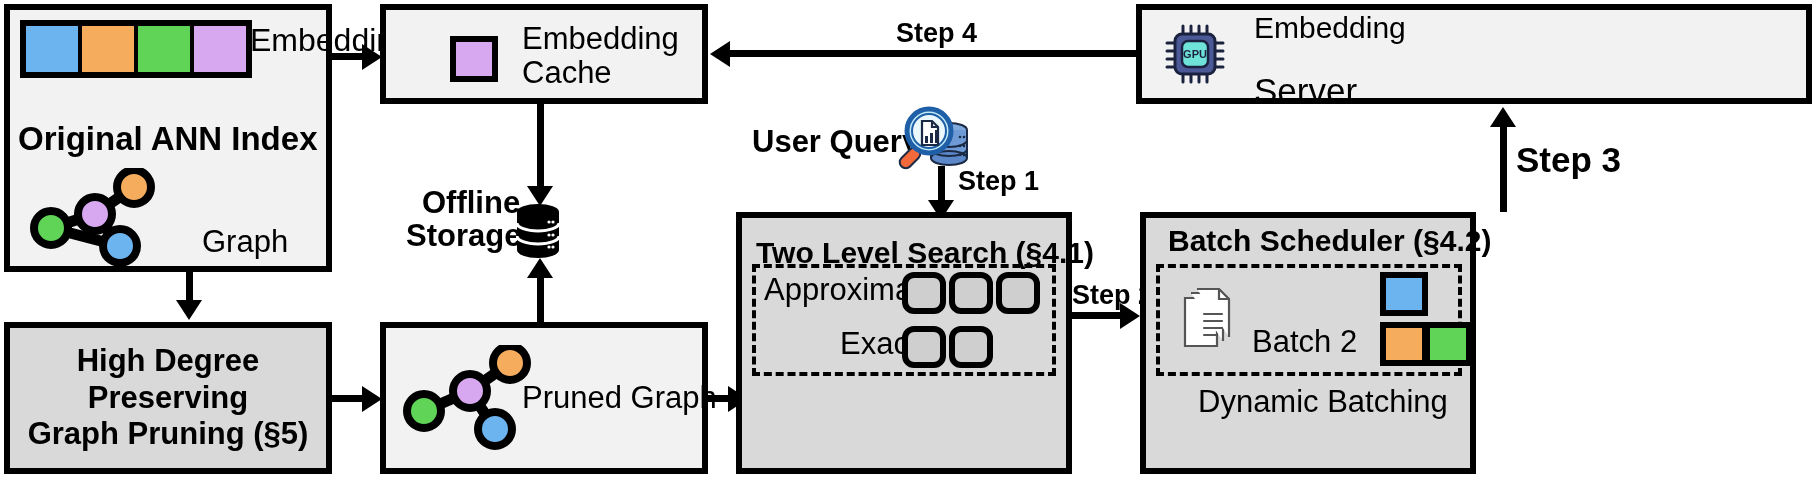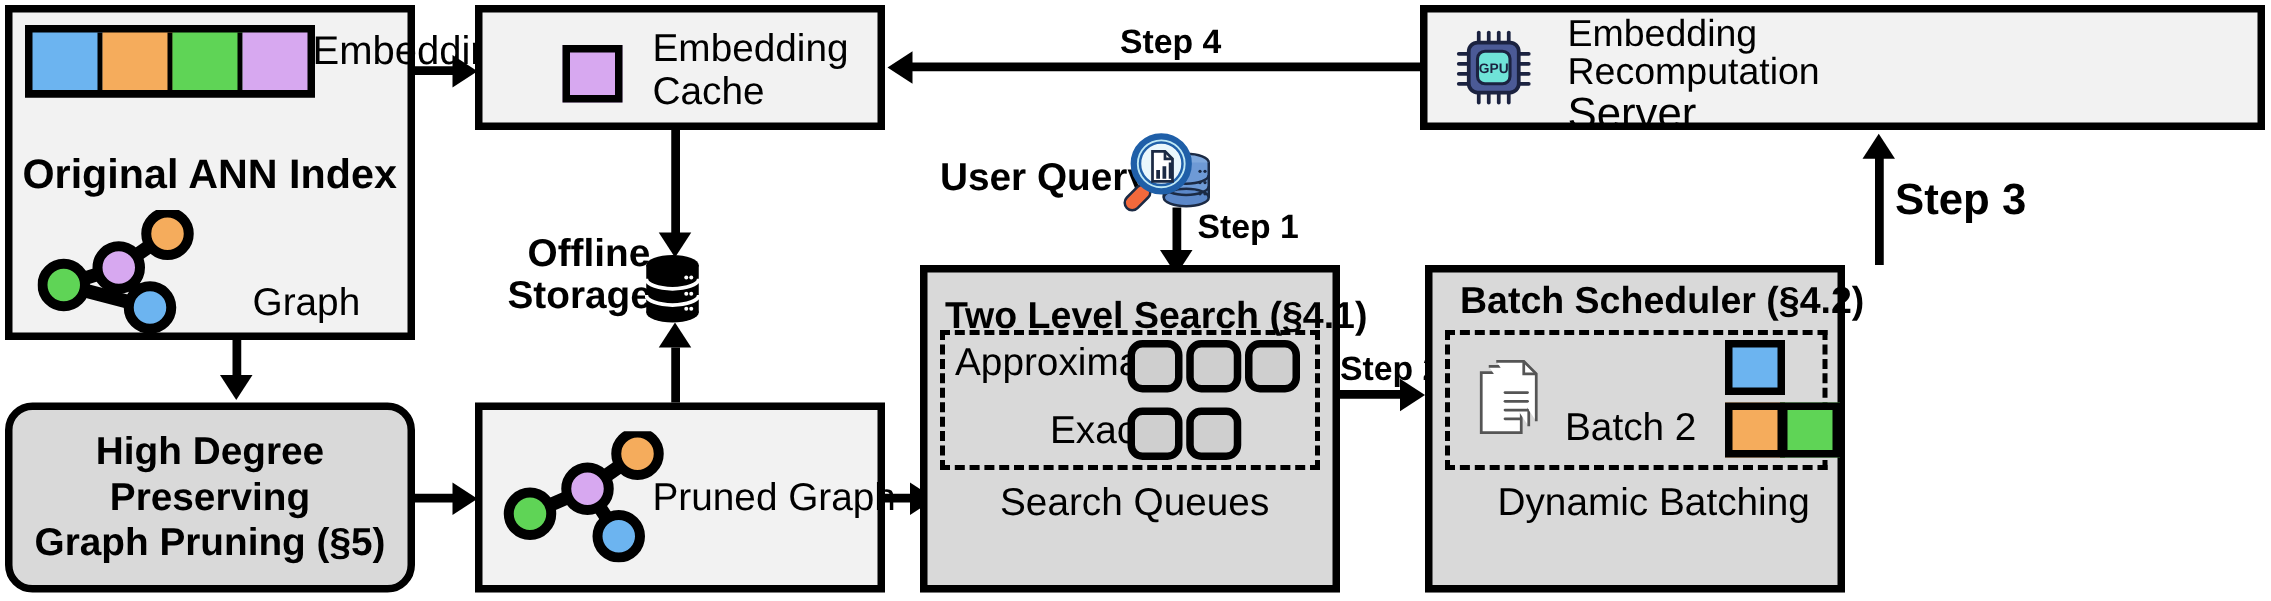--- a/index.html
+++ b/index.html
@@ -65,21 +65,21 @@
       <line x1="21" y1="60" x2="90" y2="78"></line>
     </g>
     <circle cx="104" cy="19" r="17" fill="#f5ac5c" stroke="#000" stroke-width="8"></circle>
     <circle cx="65" cy="46" r="17" fill="#d7a8f0" stroke="#000" stroke-width="8"></circle>
     <circle cx="21" cy="60" r="17" fill="#5fd456" stroke="#000" stroke-width="8"></circle>
     <circle cx="90" cy="78" r="17" fill="#6cb4f0" stroke="#000" stroke-width="8"></circle>
   </svg>
 
   <div class="lbl" style="left:202px;top:224px;font-size:31px;">Graph</div>
 
-  <div class="box grey ctr" style="left:4px;top:322px;width:328px;height:152px;flex-direction:column;border-radius:22px;">
+  <div class="box grey ctr" style="left:4px;top:322px;width:328px;height:152px;flex-direction:column;">
     <div style="font-size:31px;font-weight:bold;line-height:1.18;">High Degree Preserving</div>
     <div style="font-size:31px;font-weight:bold;line-height:1.18;">Graph Pruning (§5)</div>
   </div>
 
   <div class="ln vl" style="left:186px;top:272px;height:32px;"></div>
   <div class="ah-d" style="left:176px;top:300px;"></div>
 
   <div class="ln hl" style="left:332px;top:53px;width:36px;"></div>
   <div class="ah-r" style="left:362px;top:44px;"></div>
 
@@ -178,21 +178,20 @@
     <div class="chip"></div>
     <div class="chip"></div>
   </div>
 
   <div class="lbl" style="left:840px;top:326px;font-size:31px;">Exact</div>
   <div class="chips" style="left:902px;top:326px;">
     <div class="chip"></div>
     <div class="chip"></div>
   </div>
 
-  <div class="lbl" style="left:800px;top:384px;font-size:31px;">Search Queues</div>
 
   <div class="ln hl" style="left:1072px;top:312px;width:58px;"></div>
   <div class="ah-r" style="left:1120px;top:303px;"></div>
   <div class="lbl bold" style="left:1072px;top:280px;font-size:27px;">Step 2</div>
 
   <div class="box grey" style="left:1140px;top:212px;width:336px;height:262px;"></div>
   <div class="lbl" style="left:1168px;top:224px;font-size:30px;font-weight:bold;">Batch Scheduler (§4.2)</div>
 
   <div class="dashed" style="left:1156px;top:264px;width:306px;height:112px;"></div>
 
@@ -241,20 +240,19 @@
         <line x1="51" y1="29" x2="60" y2="29"></line>
       <line x1="51" y1="37" x2="60" y2="37"></line>
         <line x1="51" y1="45" x2="60" y2="45"></line>
     </g>
     <rect x="12" y="12" width="40" height="40" rx="7" fill="#4b5a96" stroke="#1b2240" stroke-width="3"></rect>
     <rect x="19" y="19" width="26" height="26" rx="6" fill="#6fe3d8" stroke="#1b2240" stroke-width="2.5"></rect>
     <text x="32" y="36" font-family="'Liberation Sans',sans-serif" font-size="11" font-weight="bold" fill="#1b2240" text-anchor="middle">GPU</text>
   </svg>
 
   <div class="lbl" style="left:1254px;top:11px;font-size:30px;">Embedding</div>
-  <div class="lbl" style="left:1254px;top:41px;font-size:30px;">Recomputation</div>
   <div class="lbl" style="left:1254px;top:71px;font-size:35px;">Server</div>
 
   <div class="ln hl" style="left:728px;top:50px;width:410px;"></div>
   <div class="ah-l" style="left:710px;top:41px;"></div>
   <div class="lbl bold" style="left:896px;top:18px;font-size:27px;">Step 4</div>
 
 </div>
 
 </body></html>

